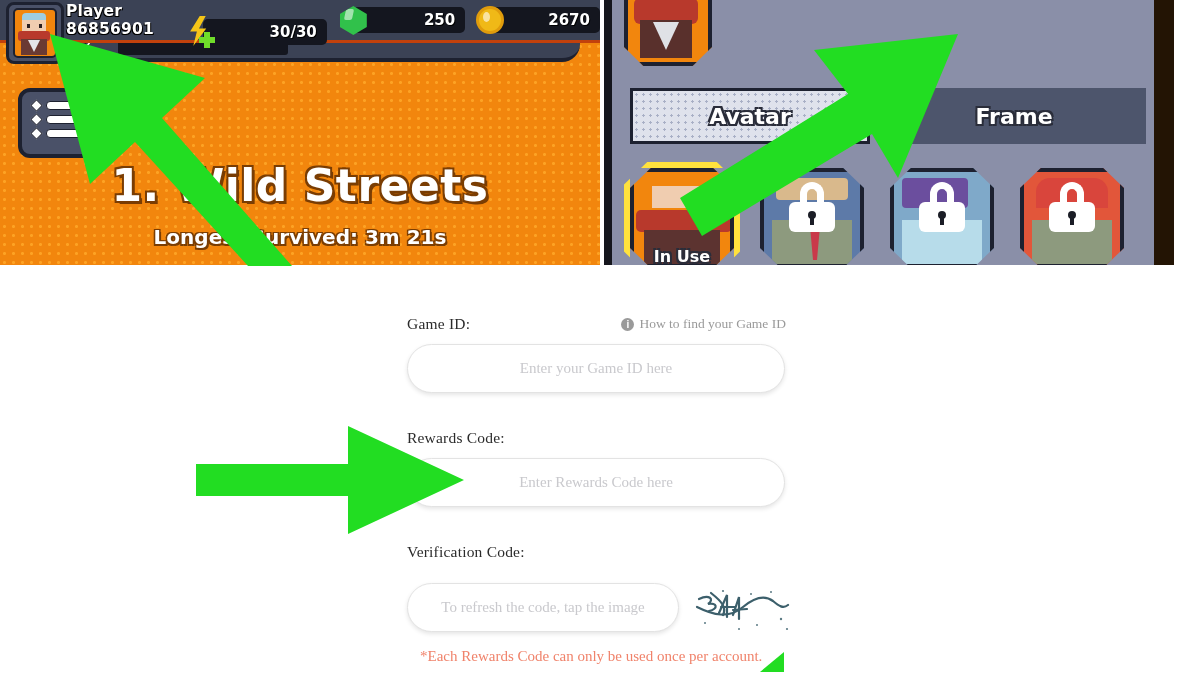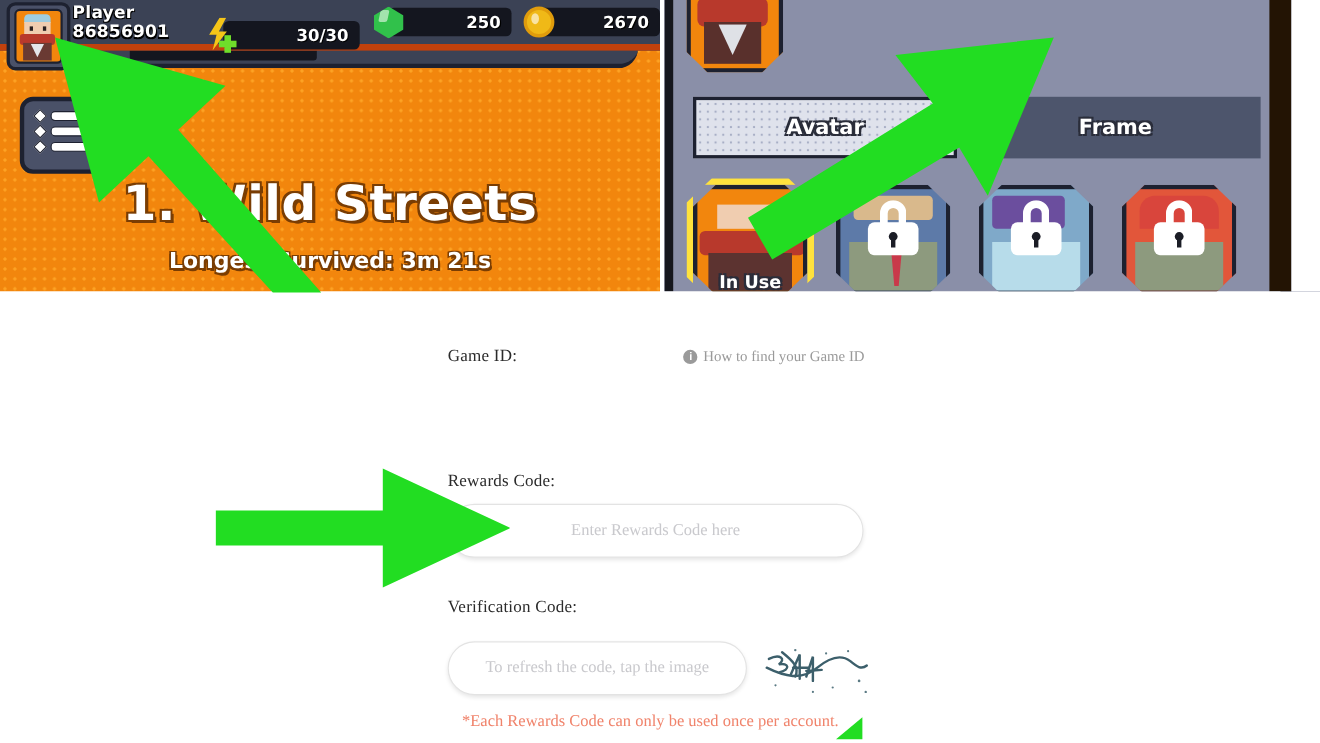--- a/index.html
+++ b/index.html
@@ -19,21 +19,21 @@
     background:#f2860d;overflow:hidden;
   }
   .game-left .dots{
     position:absolute;left:0;top:42px;width:600px;height:223px;
     background-image:radial-gradient(circle, rgba(255,168,40,.85) 1.3px, rgba(0,0,0,0) 1.6px);
     background-size:9px 9px;
   }
   .hud-bar{
     position:absolute;left:0;top:0;width:600px;height:40px;
     background:#3b4255;
-    border-bottom:6px solid #c2410c;
+    border-bottom:3px solid #c2410c;
     display:flex;align-items:center;
   }
   .hud-under{
     position:absolute;left:60px;top:40px;width:520px;height:18px;
     background:#3b4255;border-bottom:4px solid #1d2130;
     border-bottom-left-radius:10px;border-bottom-right-radius:18px;
   }
   .hud-under-black{
     position:absolute;left:118px;top:38px;width:170px;height:17px;background:#14161f;
     border-radius:3px;
@@ -144,21 +144,21 @@
   .gr-playerid{
     position:absolute;left:215px;top:23px;color:#f2f3f7;font-size:17px;font-weight:bold;
     font-family:"DejaVu Sans",sans-serif;letter-spacing:.3px;
     text-shadow:1.5px 1.5px 0 #2c2f3d,-1.5px 1.5px 0 #2c2f3d,1.5px -1.5px 0 #2c2f3d,-1.5px -1.5px 0 #2c2f3d;
   }
 
   .tabbar{position:absolute;left:26px;top:88px;width:516px;height:56px;}
   .tab{
     position:absolute;top:0;height:56px;
     display:flex;align-items:center;justify-content:center;
-    color:#ffffff;font-size:19px;font-weight:bold;font-family:"DejaVu Sans",sans-serif;
+    color:#ffffff;font-size:22px;font-weight:bold;font-family:"DejaVu Sans",sans-serif;
     text-shadow:2px 2px 0 #2a2d3a,-2px 2px 0 #2a2d3a,2px -2px 0 #2a2d3a,-2px -2px 0 #2a2d3a;
   }
   .tab-avatar{
     left:0;width:240px;background:#dfe2ec;border:3px solid #1d2130;box-sizing:border-box;
     background-image:radial-gradient(circle, rgba(150,158,185,.75) 1.1px, rgba(0,0,0,0) 1.4px);
     background-size:7px 7px;
   }
   .tab-frame{left:252px;width:264px;background:#4d５5 6c;background:#4d556c;}
 
   .av-grid{position:absolute;left:26px;top:168px;width:520px;height:100px;}
@@ -393,20 +393,23 @@
 
   <div class="form-area">
 
     <div class="field" style="top:50px;">
       <div style="position:relative;">
         <span class="f-label">Game ID:</span>
         <span class="f-hint">
           <span class="info-ico">i</span>
           <span>How to find your Game ID</span>
         </span>
+      </div>
+      <div class="pill wide">
+        <span class="ph">Enter your Game ID here</span>
       </div>
     </div>
 
     <div class="field" style="top:278px;">
       <div class="f-label">Verification Code:</div>
     </div>
 
     <div class="field" style="top:164px;">
       <div class="f-label">Rewards Code:</div>
       <div class="pill wide">

